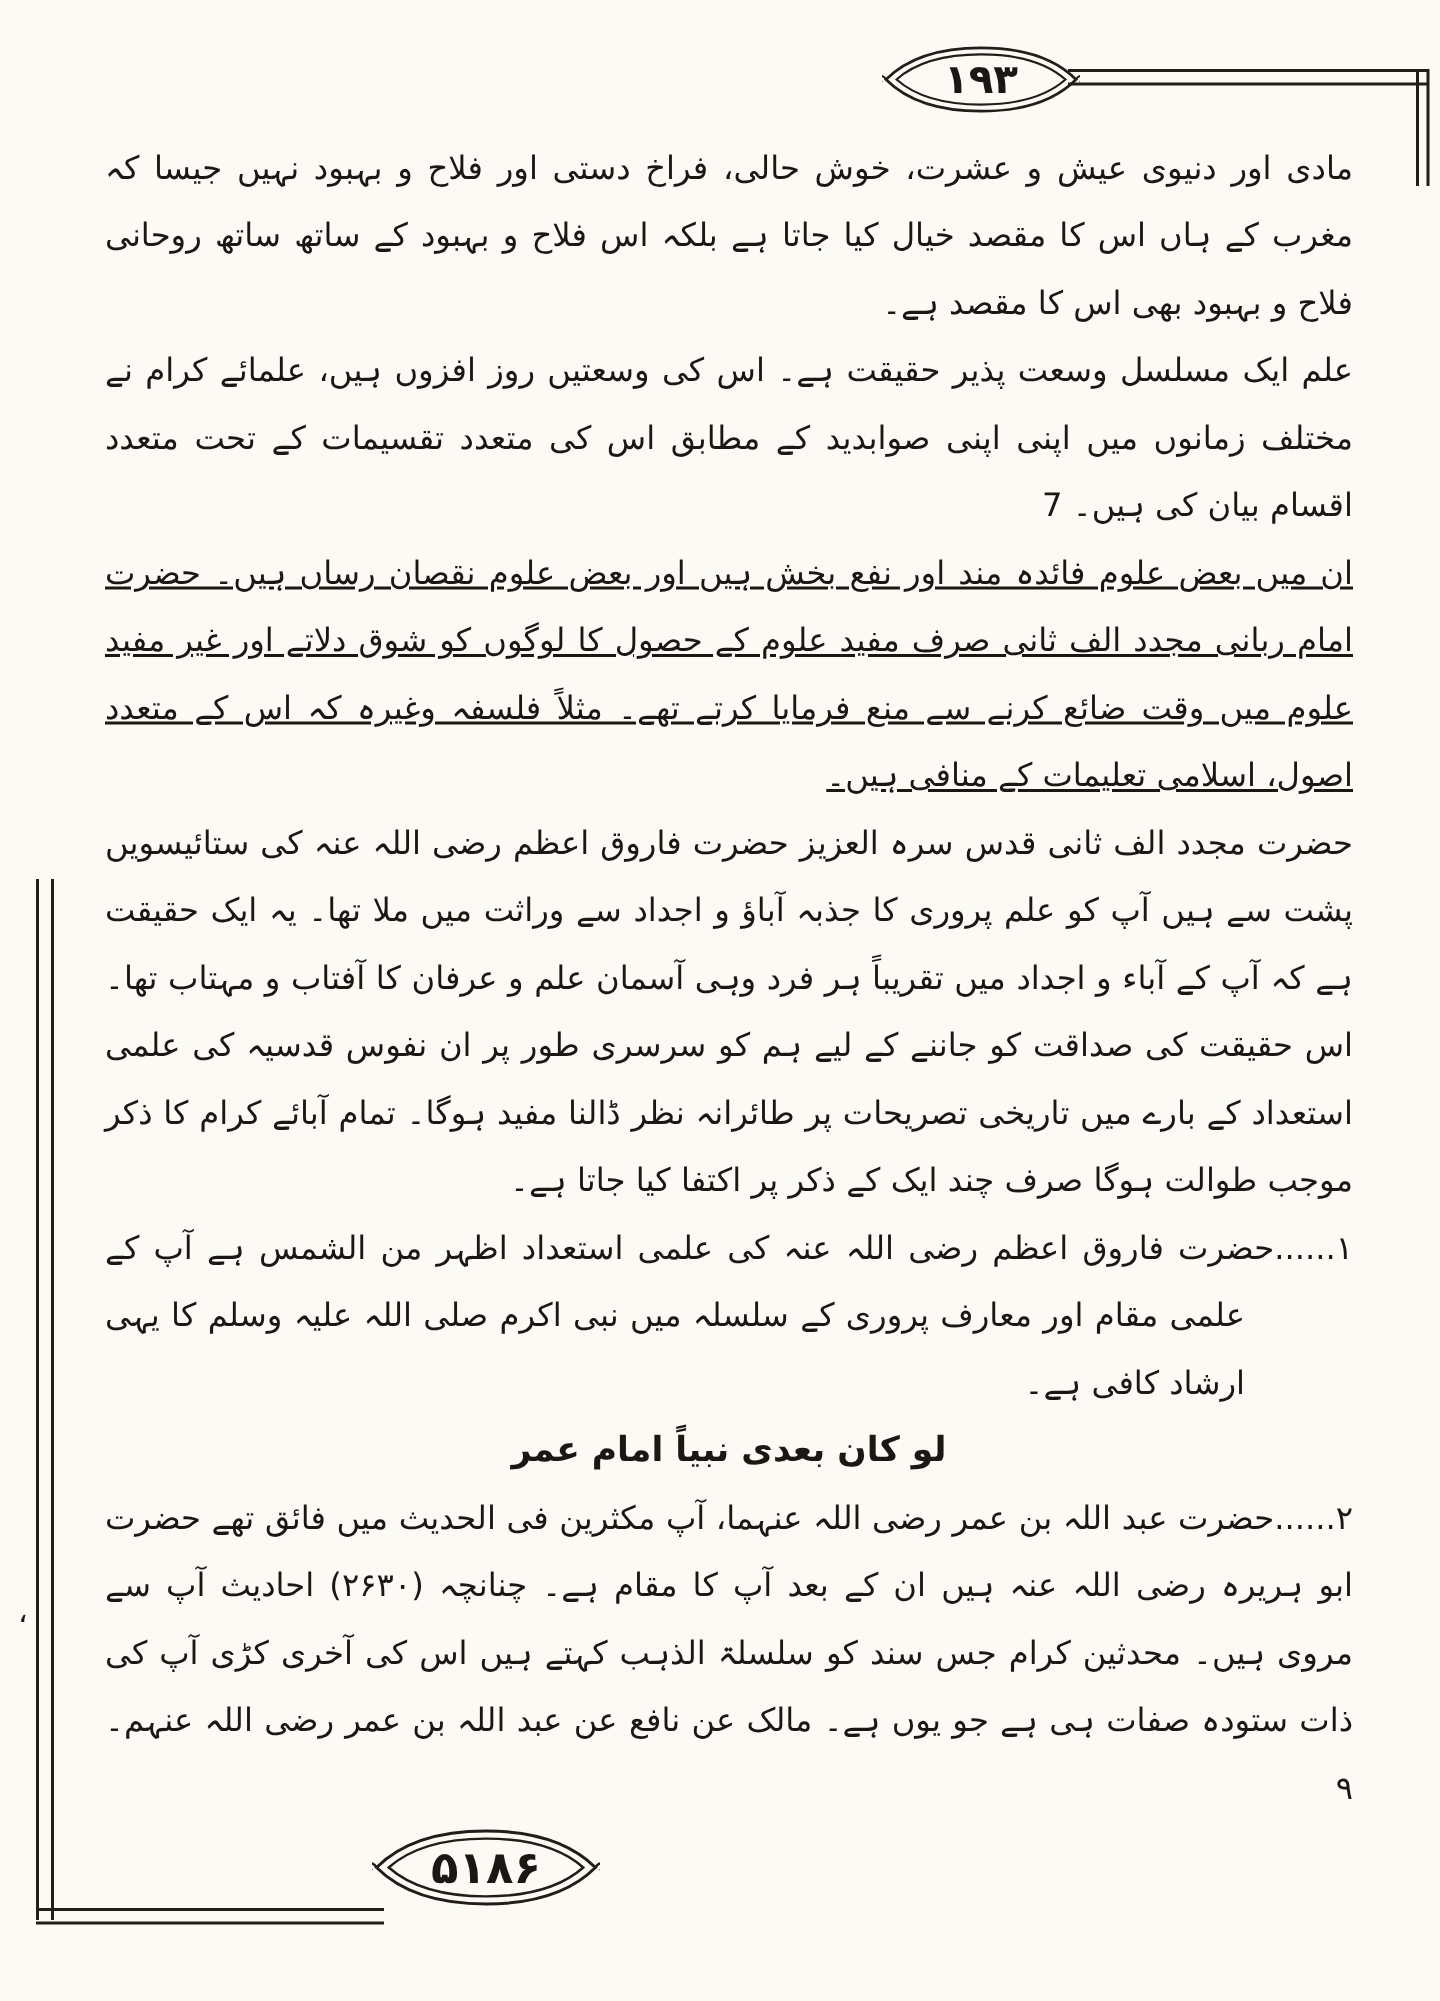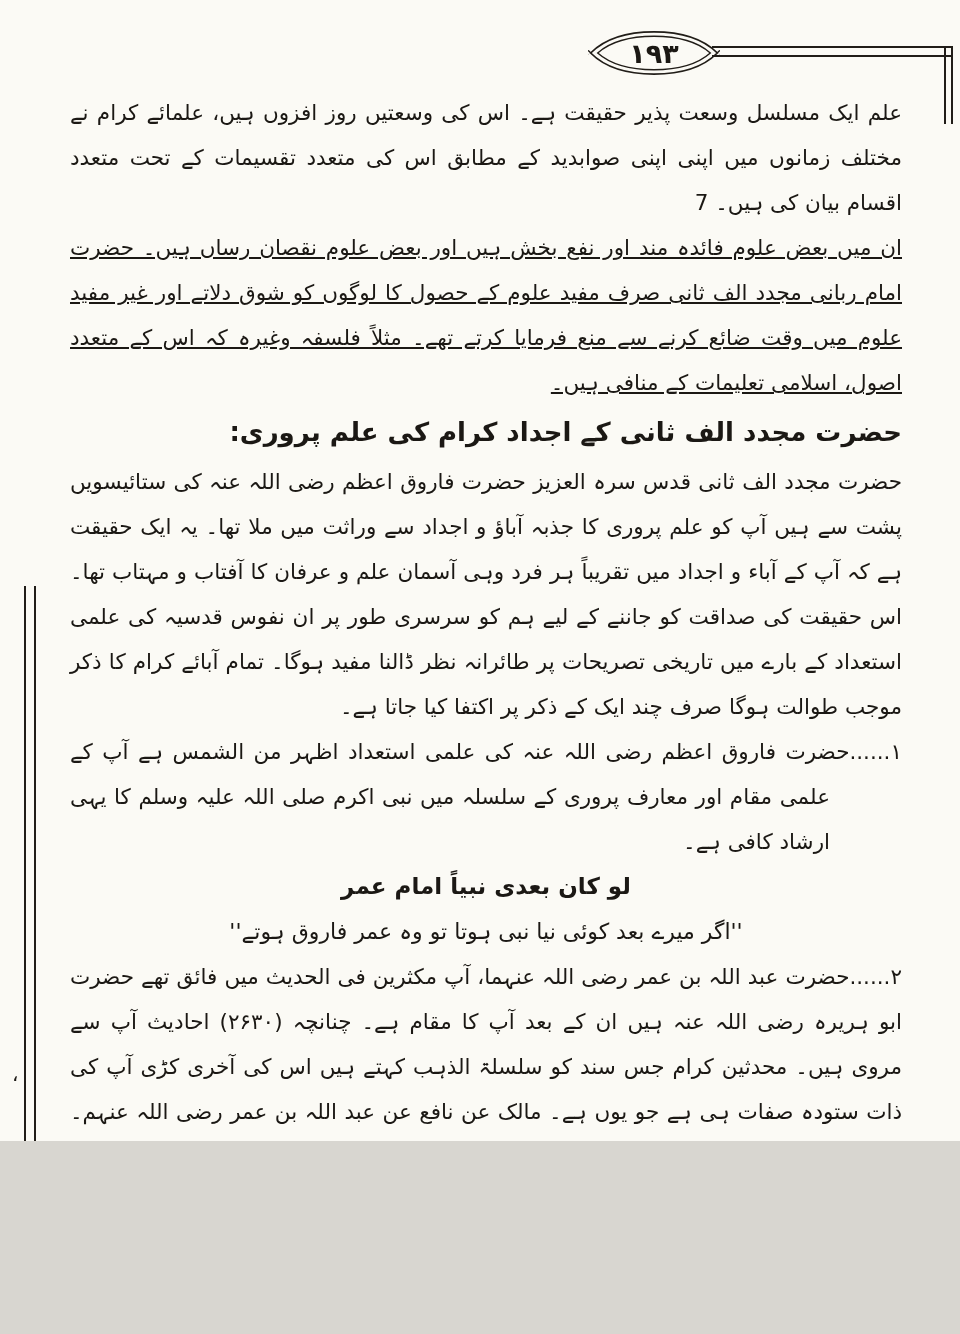--- a/index.html
+++ b/index.html
@@ -1,18 +1,18 @@
 <!DOCTYPE html>
 <html lang="ur"><head>
 <meta charset="utf-8">
 <style>
   html,body{margin:0;padding:0;background:#d8d6d0;}
   .page{
     position:relative;
-    width:960px;height:1141px;
+    width:960px;height:1334px;
     background:#fbfaf5;
     overflow:hidden;
     font-family:"DejaVu Sans","Liberation Sans",sans-serif;
     color:#1b1814;
   }
   
   .text-col{
     position:absolute;
     top:90px;right:58px;width:832px;
     direction:rtl;
@@ -92,27 +92,26 @@
       <path d="M147 27 c3 -5 7 -2 3 2" fill="none" stroke="#211d18" stroke-width="1.6"></path>
     </svg>
     <span class="num">۱۹۳</span>
   </div>
   <div class="rule rule-h rule-top-a"></div>
   <div class="rule rule-h rule-top-b"></div>
   <div class="rule rule-v rule-right-a"></div>
   <div class="rule rule-v rule-right-b"></div>
 
   <div class="text-col">
+    <p>مادی اور دنیوی عیش و عشرت، خوش حالی، فراخ دستی اور فلاح و بہبود نہیں جیسا کہ مغرب کے ہاں اس کا مقصد خیال کیا جاتا ہے بلکہ اس فلاح و بہبود کے ساتھ ساتھ روحانی فلاح و بہبود بھی اس کا مقصد ہے۔</p>
     <p>علم ایک مسلسل وسعت پذیر حقیقت ہے۔ اس کی وسعتیں روز افزوں ہیں، علمائے کرام نے مختلف زمانوں میں اپنی اپنی صوابدید کے مطابق اس کی متعدد تقسیمات کے تحت متعدد اقسام بیان کی ہیں۔ 7</p>
     <p class="p-gap">ان میں بعض علوم فائدہ مند اور نفع بخش ہیں اور بعض علوم نقصان رساں ہیں۔ حضرت امام ربانی مجدد الف ثانی صرف مفید علوم کے حصول کا لوگوں کو شوق دلاتے اور غیر مفید علوم میں وقت ضائع کرنے سے منع فرمایا کرتے تھے۔ مثلاً فلسفہ وغیرہ کہ اس کے متعدد اصول، اسلامی تعلیمات کے منافی ہیں۔</p>
-    <p class="heading-2">حضرت مجدد الف ثانی کے اجداد کرام کی علم پروری:</p>
     <p>حضرت مجدد الف ثانی قدس سرہ العزیز حضرت فاروق اعظم رضی اللہ عنہ کی ستائیسویں پشت سے ہیں آپ کو علم پروری کا جذبہ آباؤ و اجداد سے وراثت میں ملا تھا۔ یہ ایک حقیقت ہے کہ آپ کے آباء و اجداد میں تقریباً ہر فرد وہی آسمان علم و عرفان کا آفتاب و مہتاب تھا۔ اس حقیقت کی صداقت کو جاننے کے لیے ہم کو سرسری طور پر ان نفوس قدسیہ کی علمی استعداد کے بارے میں تاریخی تصریحات پر طائرانہ نظر ڈالنا مفید ہوگا۔ تمام آبائے کرام کا ذکر موجب طوالت ہوگا صرف چند ایک کے ذکر پر اکتفا کیا جاتا ہے۔</p>
     <p class="numbered-hanging">۱......حضرت فاروق اعظم رضی اللہ عنہ کی علمی استعداد اظہر من الشمس ہے آپ کے علمی مقام اور معارف پروری کے سلسلہ میں نبی اکرم صلی اللہ علیہ وسلم کا یہی ارشاد کافی ہے۔</p>
     <p class="verse">لو کان بعدی نبیاً امام عمر</p>
-    <p class="verse-translation">''اگر میرے بعد کوئی نیا نبی ہوتا تو وہ عمر فاروق ہوتے''</p>
     <p class="numbered">۲......حضرت عبد اللہ بن عمر رضی اللہ عنہما، آپ مکثرین فی الحدیث میں فائق تھے حضرت ابو ہریرہ رضی اللہ عنہ ہیں ان کے بعد آپ کا مقام ہے۔ چنانچہ (۲۶۳۰) احادیث آپ سے مروی ہیں۔ محدثین کرام جس سند کو سلسلۃ الذہب کہتے ہیں اس کی آخری کڑی آپ کی ذات ستودہ صفات ہی ہے جو یوں ہے۔ مالک عن نافع عن عبد اللہ بن عمر رضی اللہ عنہم۔ ۹</p>
   </div>
 
   <span class="margin-mark">،</span>
 
   <div class="rule rule-v rule-left-a"></div>
   <div class="rule rule-v rule-left-b"></div>
 
   <div class="rule rule-h rule-bottom-a"></div>
   <div class="rule rule-h rule-bottom-b"></div>

